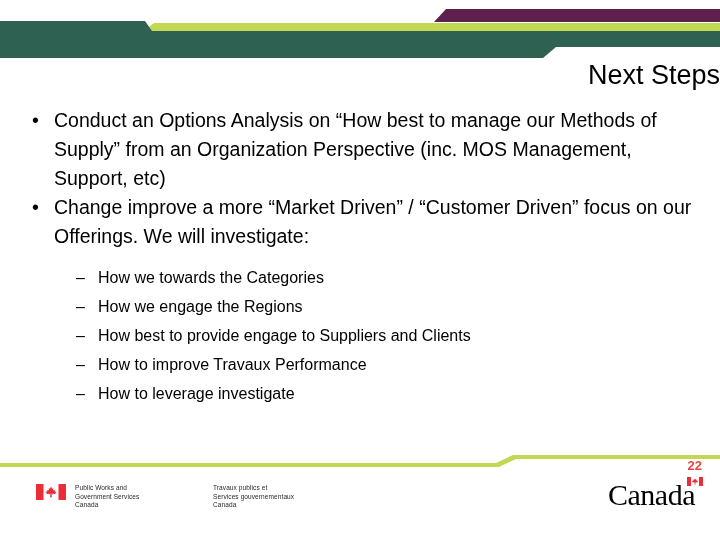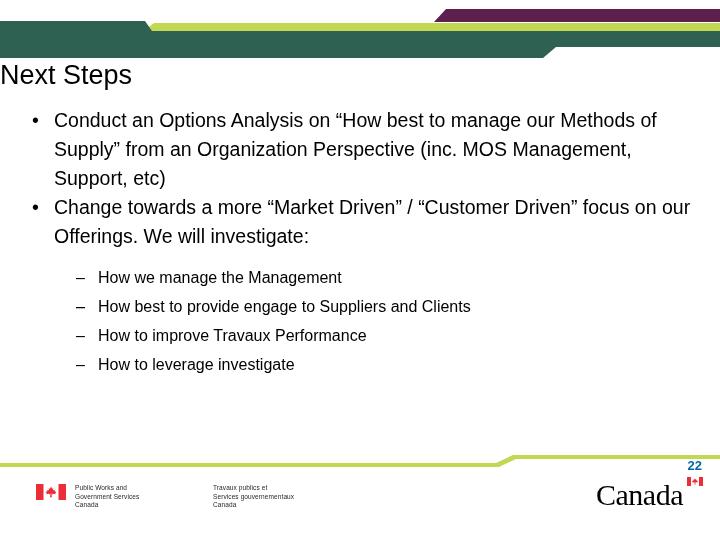--- a/index.html
+++ b/index.html
@@ -32,21 +32,21 @@
     height: 62px;
     pointer-events: none;
   }
 
   
   .title {
     position: absolute;
     left: 0;
     top: 58px;
     width: 720px;
-    text-align: left;
+    text-align: right;
     font-size: 27px;
     line-height: 34px;
     color: #000000;
     font-weight: 400;
     letter-spacing: 0px;
   }
 
   
   .body-area {
     position: absolute;
@@ -105,21 +105,21 @@
     height: 30px;
     pointer-events: none;
   }
 
   .slide-number {
     position: absolute;
     right: 18px;
     top: 458px;
     font-size: 13px;
     font-weight: bold;
-    color: #0369a1;
+    color: #ef4444;
     line-height: 16px;
   }
 
   
   .pwgsc {
     position: absolute;
     left: 36px;
     top: 484px;
     display: flex;
     align-items: flex-start;
@@ -144,21 +144,21 @@
   
   .canada-wordmark {
     position: absolute;
     right: 16px;
     top: 476px;
     width: 108px;
     height: 34px;
   }
   .canada-word {
     position: absolute;
-    left: 0;
+    left: 12px;
     bottom: 0;
     font-family: "Liberation Serif", serif;
     font-size: 30px;
     line-height: 30px;
     color: #000000;
     letter-spacing: -0.5px;
   }
   .canada-flag {
     position: absolute;
     right: 1px;
@@ -186,29 +186,30 @@
   <div class="body-area">
     <ul class="level1">
 
       <li>
         <span class="bullet-mark">•</span>
         <span>Conduct an Options Analysis on “How best to manage our Methods of Supply” from an Organization Perspective (inc. MOS Management, Support, etc)</span>
       </li>
 
       <li>
         <span class="bullet-mark">•</span>
-        <span>Change towards a more “Market Driven” / “Customer Driven” focus on our Offerings.  We will investigate:</span>
+        <span>Change improve a more “Market Driven” / “Customer Driven” focus on our Offerings.  We will investigate:</span>
 
         <ul class="level2">
           <li>
             <span class="dash-mark">–</span>
-            <span>How we manage the Management</span>
-          </li>
-          <li>
-            <span class="dash-mark">–</span>
+            <span>How we towards the Categories</span>
+          </li>
+          <li>
+            <span class="dash-mark">–</span>
+            <span>How we engage the Regions</span>
           </li>
           <li>
             <span class="dash-mark">–</span>
             <span>How best to provide engage to Suppliers and Clients</span>
           </li>
           <li>
             <span class="dash-mark">–</span>
             <span>How to improve Travaux Performance</span>
           </li>
           <li>

